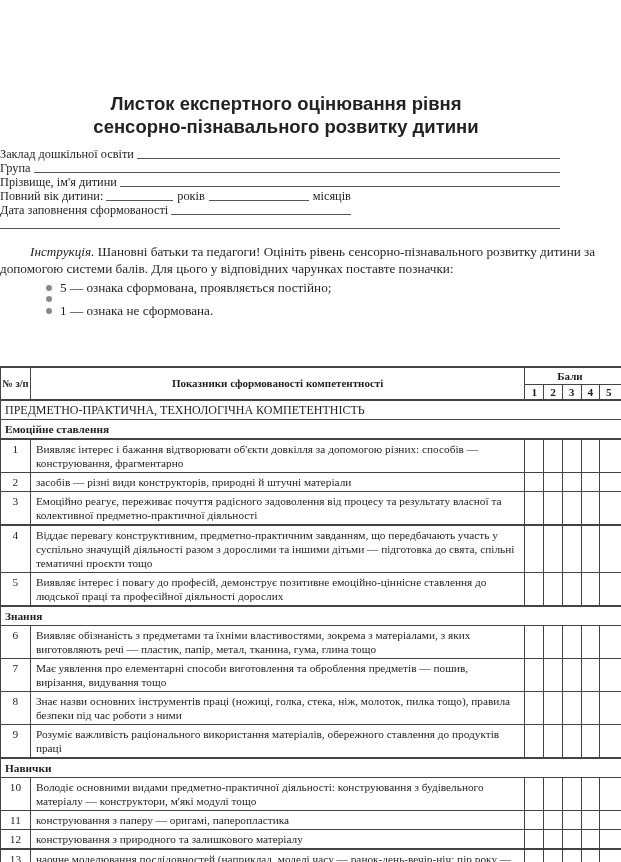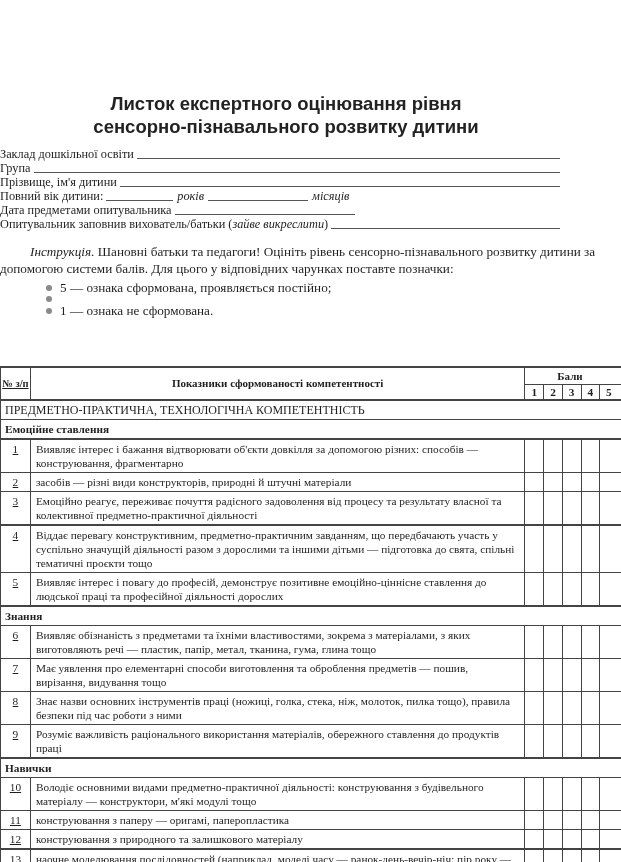--- a/index.html
+++ b/index.html
@@ -10,38 +10,38 @@
   .title { position:absolute; left:0; top:92px; width:572px; text-align:center;
            font-family:Liberation Sans, sans-serif; font-weight:bold;
            font-size:18.5px; line-height:23px; color:#222; }
 
   .fields { position:absolute; left:0; top:147px; width:560px; }
   .field { display:flex; align-items:flex-end; height:14px; font-size:12.3px;
            line-height:14px; font-family:"Liberation Serif","DejaVu Serif",serif; white-space:nowrap; }
   .field .lbl { padding-right:3px; }
   .field .line { flex:1; border-bottom:1.5px solid #555; height:11px; margin-bottom:2px; }
   .field .line.fixed { flex:none; }
-  .field .mid { padding:0 4px;font-style:italic; }
+  .field .mid { padding:0 4px; }
   .field i { font-style:italic; }
 
   .instr { position:absolute; left:0; top:243px; width:599px;
            font-family:"Liberation Serif","DejaVu Serif",serif; font-size:13.2px; line-height:17px; }
   .instr .p1 { text-indent:30px; }
   .instr i { font-style:italic; }
   .bullets { position:absolute; left:46px; top:279px; font-family:"Liberation Serif","DejaVu Serif",serif;
              font-size:13.2px; line-height:17.2px; }
   .bullets .b { display:flex; align-items:center; }
   .bullets .dot { width:6px; height:6px; border-radius:50%; background:#8a8a8a; margin-right:8px; }
 
   table.grid { position:absolute; left:0; top:366px; width:640px; border-collapse:collapse;
                font-family:"Liberation Serif","DejaVu Serif",serif; font-size:11.3px; line-height:14px; }
   table.grid td { border:1px solid #444; padding:0; vertical-align:top; }
   table.grid tr.thick td { border-top:2px solid #444; }
   .hdr td { font-weight:bold; text-align:center; vertical-align:middle !important; }
-  .num { width:29px; text-align:center; padding-top:2px !important;text-decoration:underline; }
+  .num { width:29px; text-align:center; padding-top:2px !important; }
   .txt { padding:2px 4px 2px 5px !important; }
   .sc { width:17.5px; }
   .sec td { font-size:12px; padding:2px 4px !important; text-align:left; }
   .sub td { font-weight:bold; padding:2px 4px !important; font-size:11.3px; }
 </style>
 </head>
 <body>
 
 <div class="page">
 
@@ -64,25 +64,24 @@
       <span class="line"></span>
     </div>
     <div class="field">
       <span class="lbl">Повний вік дитини:</span>
       <span class="line fixed" style="width:67px"></span>
       <span class="mid">років</span>
       <span class="line fixed" style="width:100px"></span>
       <span class="mid">місяців</span>
     </div>
     <div class="field">
-      <span class="lbl">Дата предметами опитувальника</span>
+      <span class="lbl">Дата заповнення сформованості</span>
       <span class="line fixed" style="width:180px"></span>
     </div>
     <div class="field">
-      <span class="lbl"><span>Опитувальник заповнив вихователь/батьки (</span><i>зайве викреслити</i><span>)</span></span>
       <span class="line"></span>
     </div>
   </div>
 
   <div class="instr">
     <div class="p1"><i>Інструкція.</i><span> Шановні батьки та педагоги! Оцініть рівень сенсорно-пізнавального розвитку дитини за допомогою системи балів. Для цього у відповідних чарунках поставте позначки:</span></div>
   </div>
 
   <div class="bullets">
     <div class="b">

